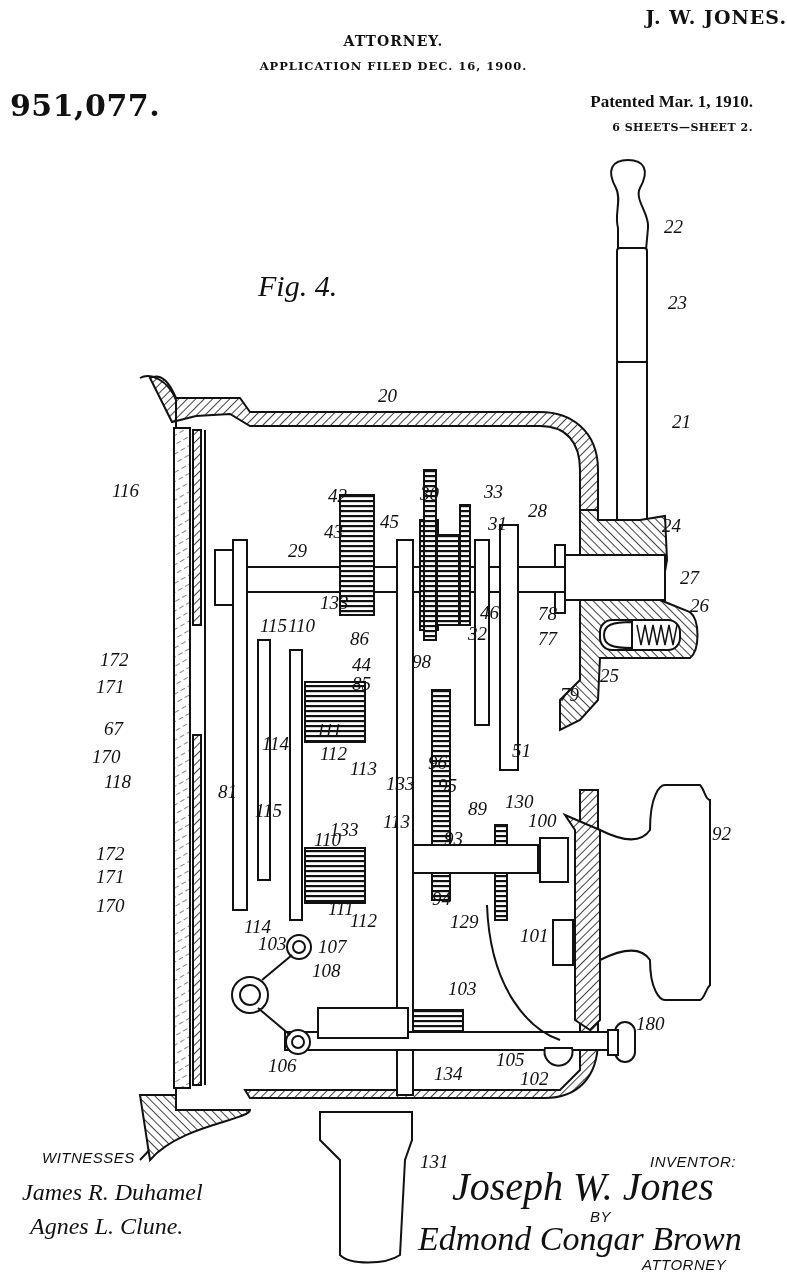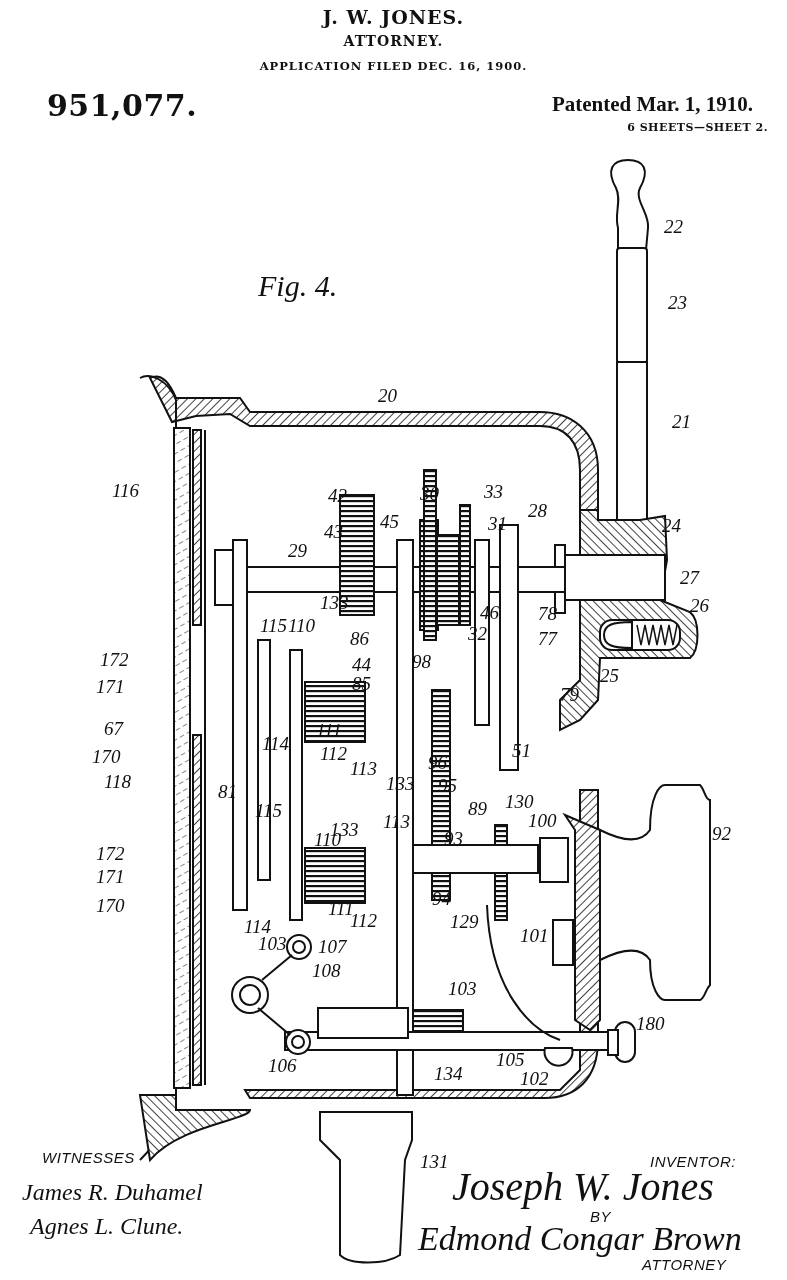--- a/index.html
+++ b/index.html
@@ -1,23 +1,23 @@
 <!DOCTYPE html>
 <html><head>
 <meta charset="utf-8">
 <style>
   html, body { margin: 0; padding: 0; background: #ffffff; }
   body { width: 787px; height: 1280px; position: relative; overflow: hidden; font-family: "DejaVu Serif", serif; color: #111; }
   .hdr { position: absolute; left: 0; width: 787px; text-align: center; font-family: "DejaVu Serif", serif; font-weight: bold; color: #111; }
-  #inventor { top: 6px; font-size: 19px; letter-spacing: 1px; }
+  #inventor { top: 6px; font-size: 19px; letter-spacing: 1px; text-align: right; }
   #title { top: 33px; font-size: 14px; letter-spacing: 1px; }
   #filed { top: 59px; font-size: 11.5px; letter-spacing: 1px; }
-  #patno { position: absolute; left: 10px; top: 88px; font-size: 30px; font-weight: bold; font-family: "DejaVu Serif", serif; letter-spacing: 0.5px; margin-left: 37px; }
-  #patdate { position: absolute; right: 34px; top: 92px; font-size: 21px; font-weight: bold; font-family: "Liberation Serif", serif; }
-  #sheets { position: absolute; right: 19px; top: 121px; font-size: 11px; font-weight: bold; letter-spacing: 0.5px; font-family: "DejaVu Serif", serif; }
+  #patno { position: absolute; left: 10px; top: 88px; font-size: 30px; font-weight: bold; font-family: "DejaVu Serif", serif; letter-spacing: 0.5px; }
+  #patdate { position: absolute; right: 34px; top: 92px; font-size: 17px; font-weight: bold; font-family: "Liberation Serif", serif; }
+  #sheets { position: absolute; right: 34px; top: 121px; font-size: 11px; font-weight: bold; letter-spacing: 0.5px; font-family: "DejaVu Serif", serif; }
   #drawing { position: absolute; left: 0; top: 0; }
   .lbl { font-family: "Liberation Serif", serif; font-style: italic; font-size: 19px; fill: #111; }
   .figlbl { font-family: "Liberation Serif", serif; font-style: italic; font-size: 30px; fill: #111; }
   .caps { font-family: "Liberation Sans", sans-serif; font-style: italic; font-size: 15px; fill: #111; letter-spacing: 0.5px; }
   .sig { font-family: "Liberation Serif", serif; font-style: italic; fill: #111; }
 </style>
 </head>
 <body>
 
 <div class="hdr" id="inventor">J. W. JONES.</div>

